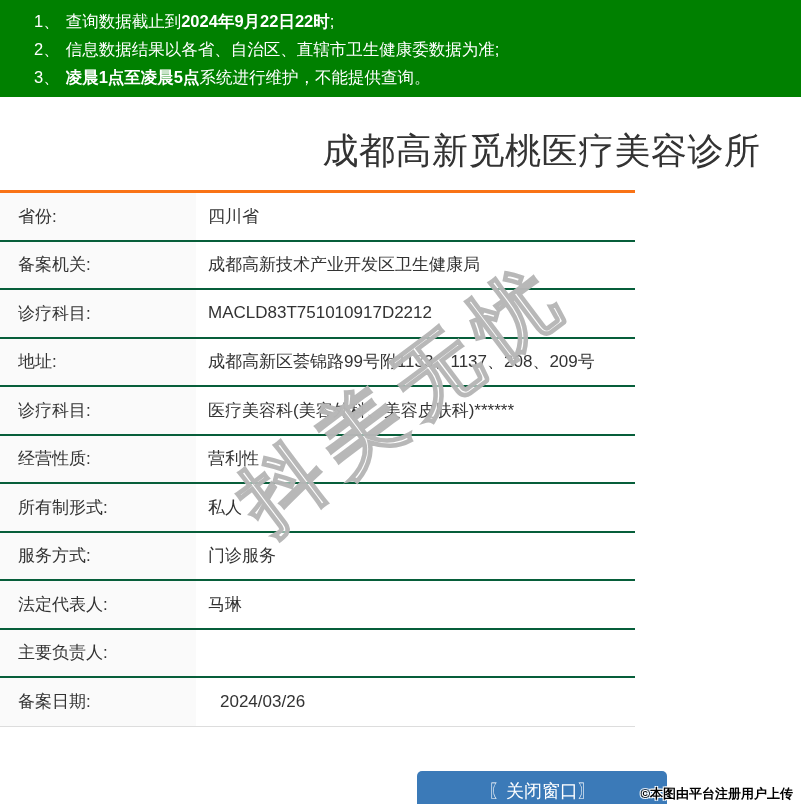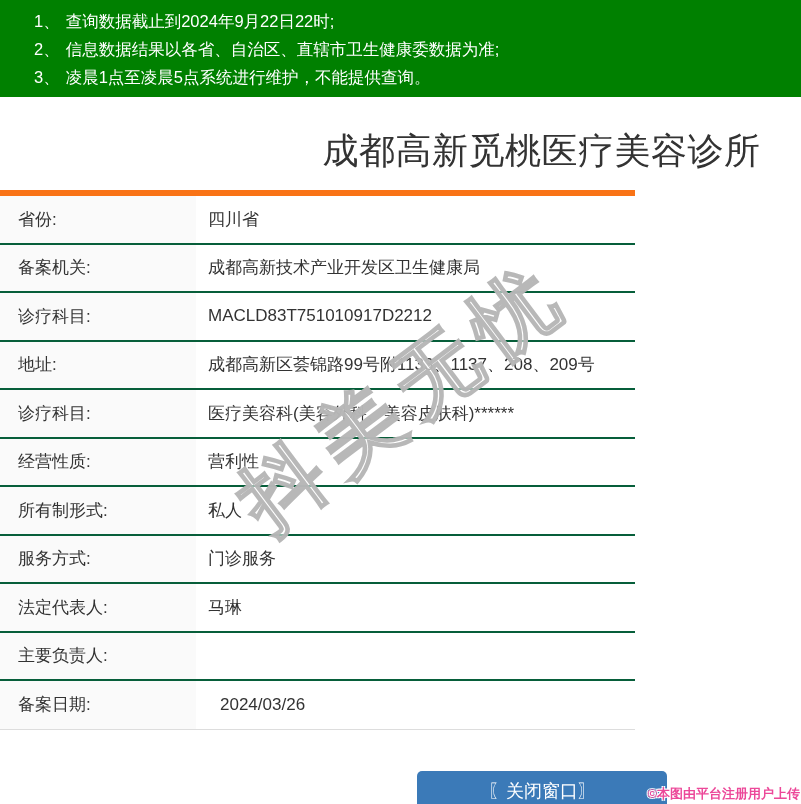--- a/index.html
+++ b/index.html
@@ -7,26 +7,26 @@
     width:801px;height:804px;overflow:hidden;background:#fff;position:relative;
     font-family:"Liberation Sans","DejaVu Sans",sans-serif;
   }
   
   .banner{
     width:801px;height:97px;background:#008000;color:#fff;
     box-sizing:border-box;padding:7px 10px 0 34px;
   }
   .notice{font-size:16.5px;line-height:28px;white-space:nowrap;}
   .notice .num{margin-right:6px;}
-  .notice .strong{font-weight:normal;margin-top:48px;}
+  .notice .strong{font-weight:bold;margin-top:48px;}
   
   .title-wrap{box-sizing:border-box;padding:30px 0 14px 282px;text-align:center;}
   .page-title{font-size:36px;color:#333;font-weight:500;letter-spacing:0.5px;}
   
-  .info-table{width:635px;border-top:6px solid #f97316;}
+  .info-table{width:635px;border-top:3px solid #f97316;}
   .row{
     height:48.5px;box-sizing:border-box;display:flex;align-items:stretch;
     border-bottom:2px solid #075e3a;
   }
   .row:last-child{border-bottom:1px solid #ddd;gap:12px;}
   .cell-label{
     width:196px;box-sizing:border-box;background:#fafafa;color:#333;
     display:flex;align-items:center;padding-left:18px;font-size:17px;
   }
   .cell-value{
@@ -42,22 +42,22 @@
     -webkit-text-stroke:2px rgba(180,180,180,0.95);
     pointer-events:none;z-index:5;font-weight:bold;
   }
   
   .close-btn{
     position:absolute;left:417px;top:771px;width:250px;height:40px;
     background:#3b7ab8;border:none;border-radius:5px;color:#fff;
     font-size:18px;font-family:inherit;cursor:pointer;z-index:3;
   }
   .wm-credit{
-    position:absolute;right:1px;top:785px;font-size:13px;font-weight:bold;
-    color:#ec4899;z-index:6;white-space:nowrap;
+    position:absolute;right:8px;top:785px;font-size:13px;font-weight:bold;
+    color:#000000;z-index:6;white-space:nowrap;
     text-shadow:-1px -1px 0 #fff,1px -1px 0 #fff,-1px 1px 0 #fff,1px 1px 0 #fff;
   }
 </style>
 </head>
 <body>
 
 <div class="banner">
   <div class="notice">
     <span class="num">1、</span><span>查询数据截止到</span><span class="strong">2024年9月22日22时</span><span>;</span>
   </div>

